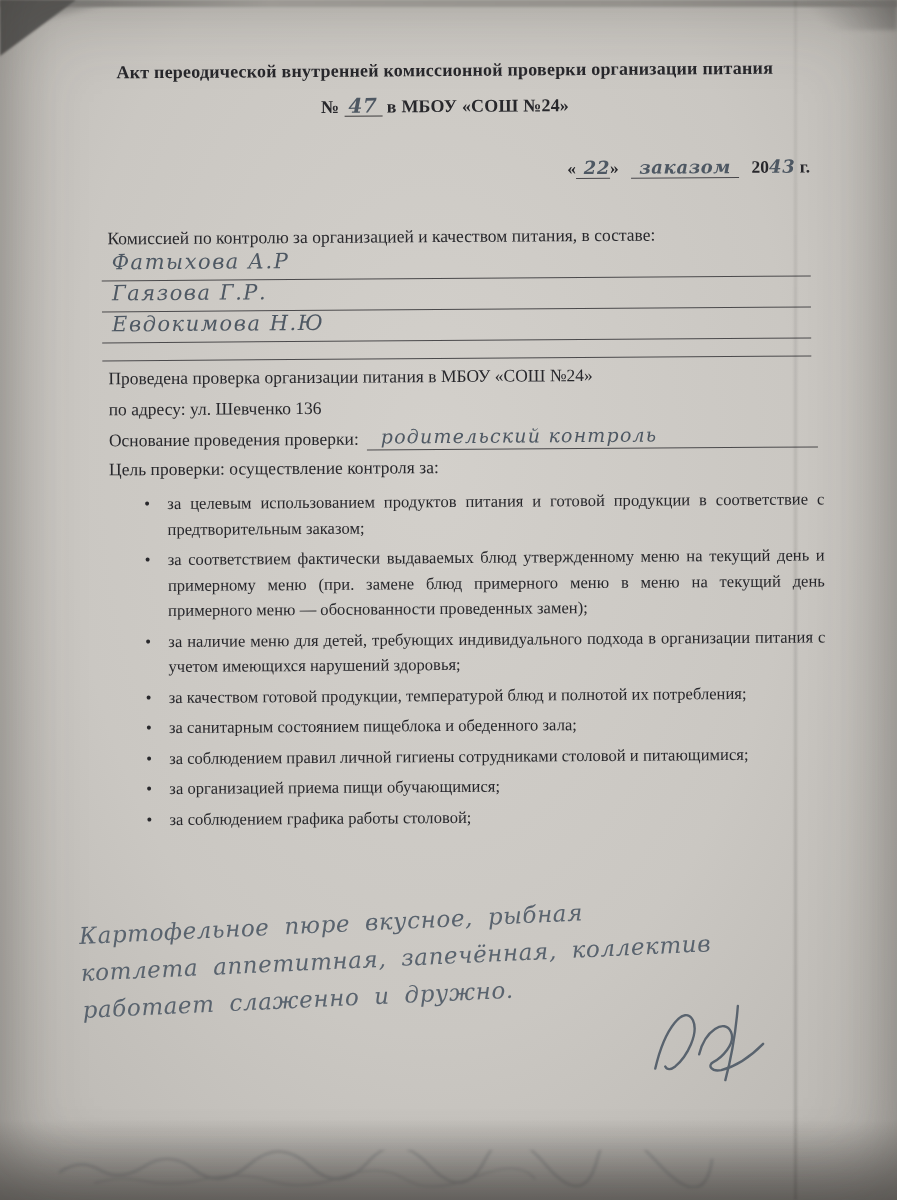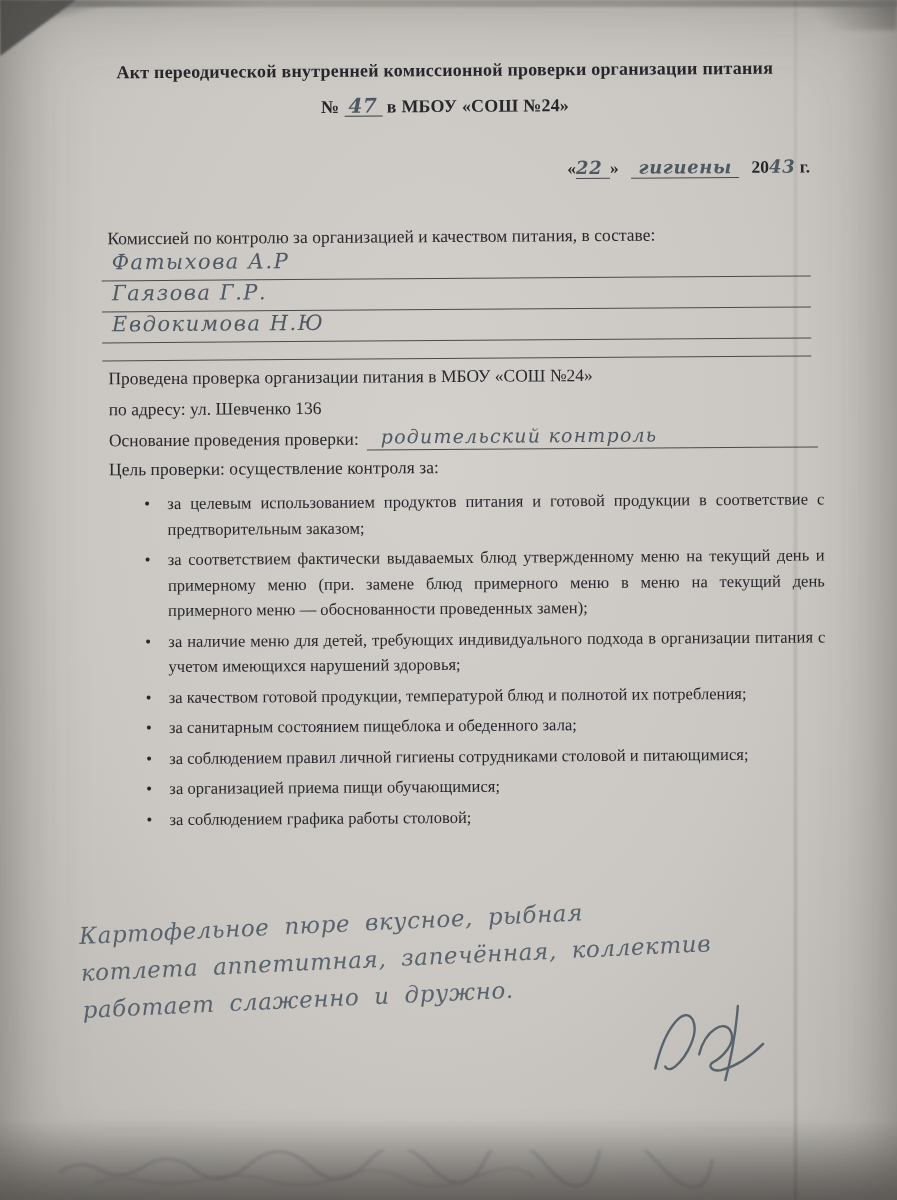--- a/index.html
+++ b/index.html
@@ -23,21 +23,21 @@
   .p-addr{top:395px;}
   .p-basis{top:424px;display:flex;align-items:flex-end;}
   .p-purpose{top:455px;}
   
   .hw{font-family:"DejaVu Serif", serif;font-style:italic;color:#4e5863;
       letter-spacing:0.6px;}
   .num-rule{display:inline-block;min-width:38px;text-align:center;
             border-bottom:1.6px solid #3c3b3c;font-size:20px;line-height:20px;}
   
   .date-line{position:absolute;top:158px;right:84px;font-size:17.5px;font-weight:bold;}
-  .u-day{display:inline-block;min-width:34px;text-align:left;font-size:18px;
+  .u-day{display:inline-block;min-width:34px;text-align:right;font-size:18px;
          border-bottom:1.6px solid #47464a;}
   .u-month{display:inline-block;min-width:108px;text-align:center;font-size:18px;
            border-bottom:1.6px solid #47464a;margin:0 8px;}
   .hw-year{font-size:18px;}
   
   .members{position:absolute;top:248px;left:104px;right:84px;}
   .member-line{height:30px;border-bottom:1.6px solid #4b4a4c;padding-left:10px;}
   .member-line.short{height:17px;}
   .member-name{font-size:21px;letter-spacing:1.5px;}
   
@@ -86,21 +86,21 @@
       <div>Акт переодической внутренней комиссионной проверки организации питания</div>
       <div>
         <span>№</span>
         <span class="hw num-rule">47</span>
         <span> в МБОУ «СОШ №24»</span>
       </div>
     </div>
 
     <div class="date-line">
       <span>«</span><span class="hw u-day">22</span><span>»</span>
-      <span class="hw u-month">гигиены</span>
+      <span class="hw u-month">заказом</span>
       <span>20</span><span class="hw hw-year">43</span>
       <span>г.</span>
     </div>
 
     <div class="para intro">Комиссией по контролю за организацией и качеством питания, в составе:</div>
 
     <div class="members">
       <div class="member-line">
         <span class="hw member-name">Фатыхова А.Р</span>
       </div>

